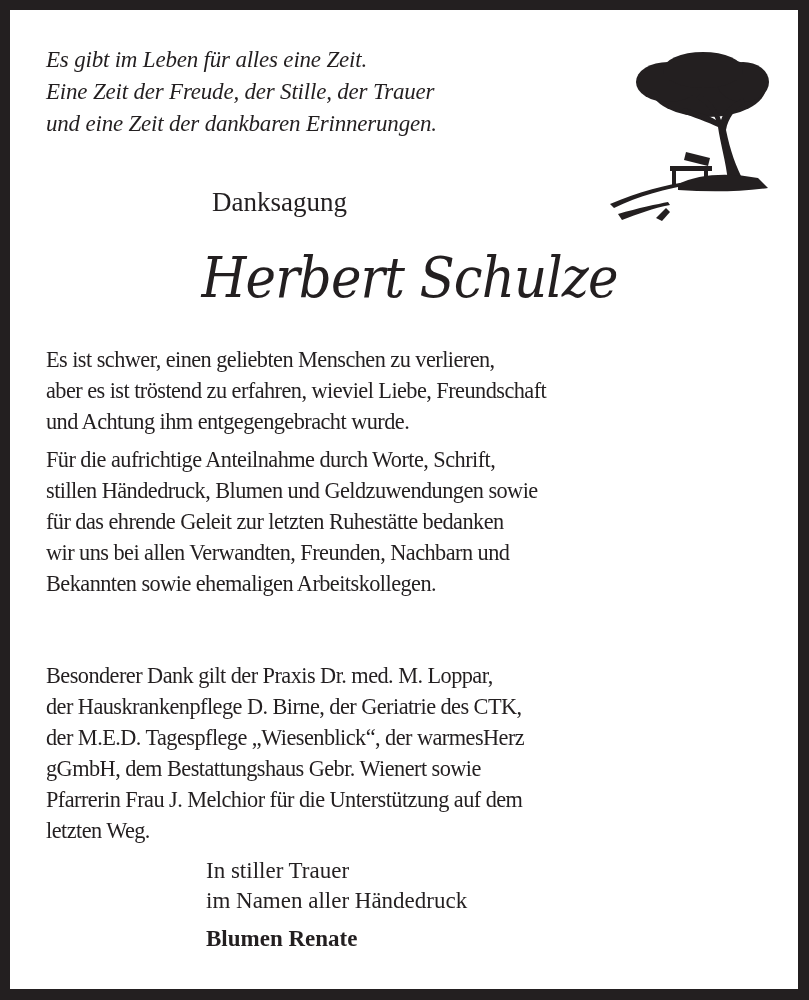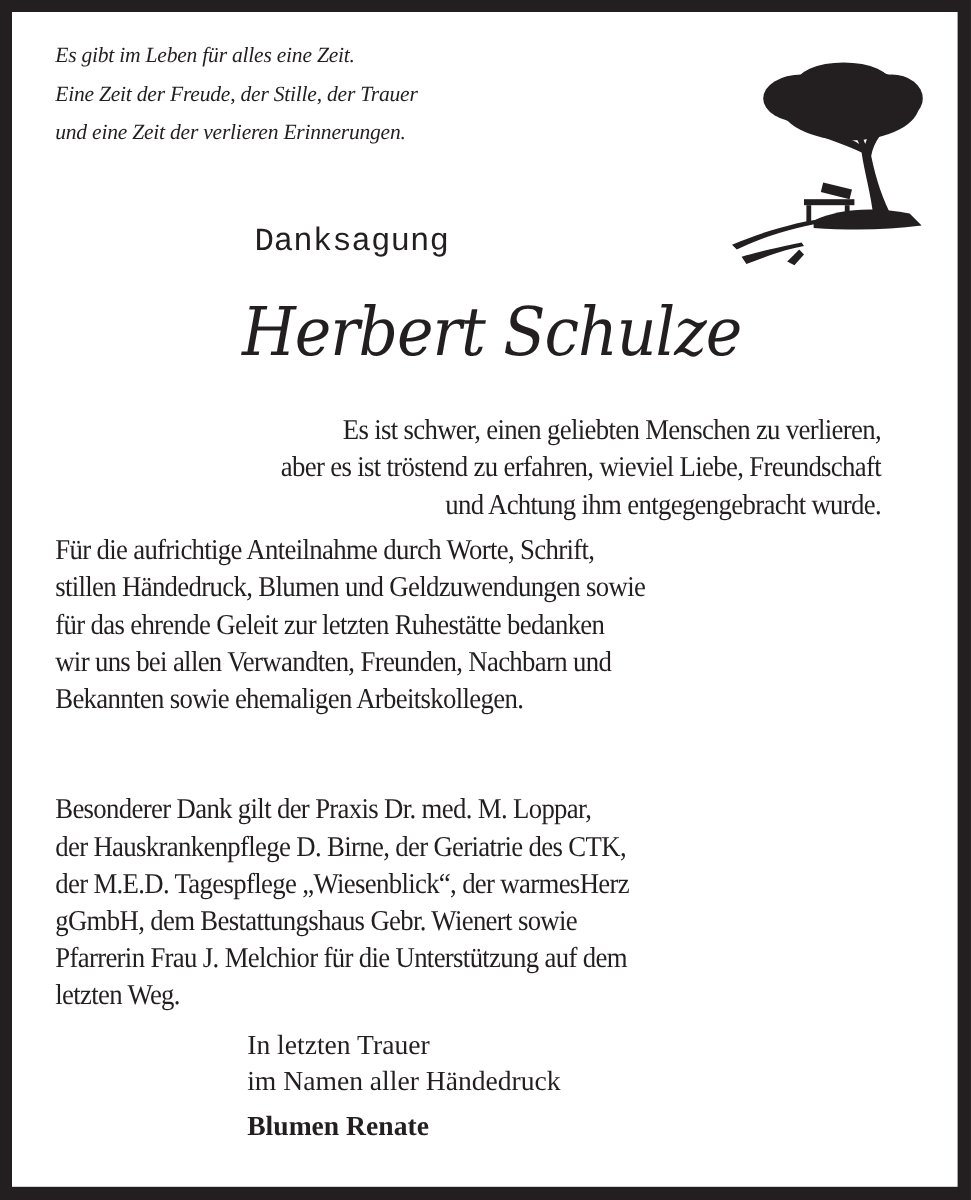--- a/index.html
+++ b/index.html
@@ -3,57 +3,57 @@
 <meta charset="utf-8">
 <style>
   html, body { margin: 0; padding: 0; background: #231f20; }
   body { width: 809px; height: 1000px; position: relative; overflow: hidden; }
   .frame {
     position: absolute; left: 10px; top: 10px; width: 788px; height: 979px;
     background: #ffffff; color: #231f20;
     font-family: "Liberation Serif", "DejaVu Serif", serif;
   }
   .motto {
-    position: absolute; left: 36px; top: 20px;
-    font-style: italic; font-size: 18px; line-height: 32px; letter-spacing: -0.2px;
+    position: absolute; left: 36px; top: 34px;
+    font-style: italic; font-size: 23px; line-height: 32px; letter-spacing: -0.2px;
   }
   .motto div { white-space: nowrap; }
   .illustration { position: absolute; left: 598px; top: 22px; width: 170px; height: 190px; }
   .heading {
-    position: absolute; left: 202px; top: 176px; font-size: 27px; line-height: 32px; font-family: Liberation Mono, monospace;
+    position: absolute; left: 202px; top: 176px; font-size: 27px; line-height: 32px;
   }
   .name {
     position: absolute; left: 188px; top: 236px; width: 460px; text-align: center;
     font-family: "DejaVu Serif", "Liberation Serif", serif;
     font-style: italic; font-size: 56px; line-height: 64px; letter-spacing: -1px;
     transform: scaleX(0.92); transform-origin: left center; white-space: nowrap;
   }
   .body-text {
     position: absolute; left: 36px; width: 740px;
     font-size: 24px; line-height: 31px; letter-spacing: -0.6px;
   }
   .body-text div { white-space: nowrap; transform: scaleX(0.93); transform-origin: left center; }
-  .p1 { top: 334px; text-align: right; }
+  .p1 { top: 334px; }
   .p2 { top: 434px; }
   .p3 { top: 650px; }
   .closing {
     position: absolute; left: 196px; top: 846px; font-size: 23px; line-height: 30px;
   }
   .closing div { white-space: nowrap; }
   .signature { font-weight: bold; margin-top: 8px; }
 </style>
 </head>
 <body>
 
 <div class="frame">
 
   <div class="motto">
     <div>Es gibt im Leben für alles eine Zeit.</div>
     <div>Eine Zeit der Freude, der Stille, der Trauer</div>
-    <div>und eine Zeit der verlieren Erinnerungen.</div>
+    <div>und eine Zeit der dankbaren Erinnerungen.</div>
   </div>
 
   <svg class="illustration" viewBox="0 0 170 190">
     <g fill="#231f20">
 
       <ellipse cx="100" cy="55" rx="58" ry="30"></ellipse>
       <ellipse cx="60" cy="50" rx="32" ry="20"></ellipse>
       <ellipse cx="135" cy="50" rx="26" ry="20"></ellipse>
       <ellipse cx="95" cy="38" rx="40" ry="18"></ellipse>
 
@@ -93,18 +93,18 @@
   <div class="body-text p3">
     <div>Besonderer Dank gilt der Praxis Dr. med. M. Loppar,</div>
     <div>der Hauskrankenpflege D. Birne, der Geriatrie des CTK,</div>
     <div>der M.E.D. Tagespflege „Wiesenblick“, der warmesHerz</div>
     <div>gGmbH, dem Bestattungshaus Gebr. Wienert sowie</div>
     <div>Pfarrerin Frau J. Melchior für die Unterstützung auf dem</div>
     <div>letzten Weg.</div>
   </div>
 
   <div class="closing">
-    <div>In letzten Trauer</div>
+    <div>In stiller Trauer</div>
     <div>im Namen aller Händedruck</div>
     <div class="signature">Blumen Renate</div>
   </div>
 
 </div>
 
 </body></html>

